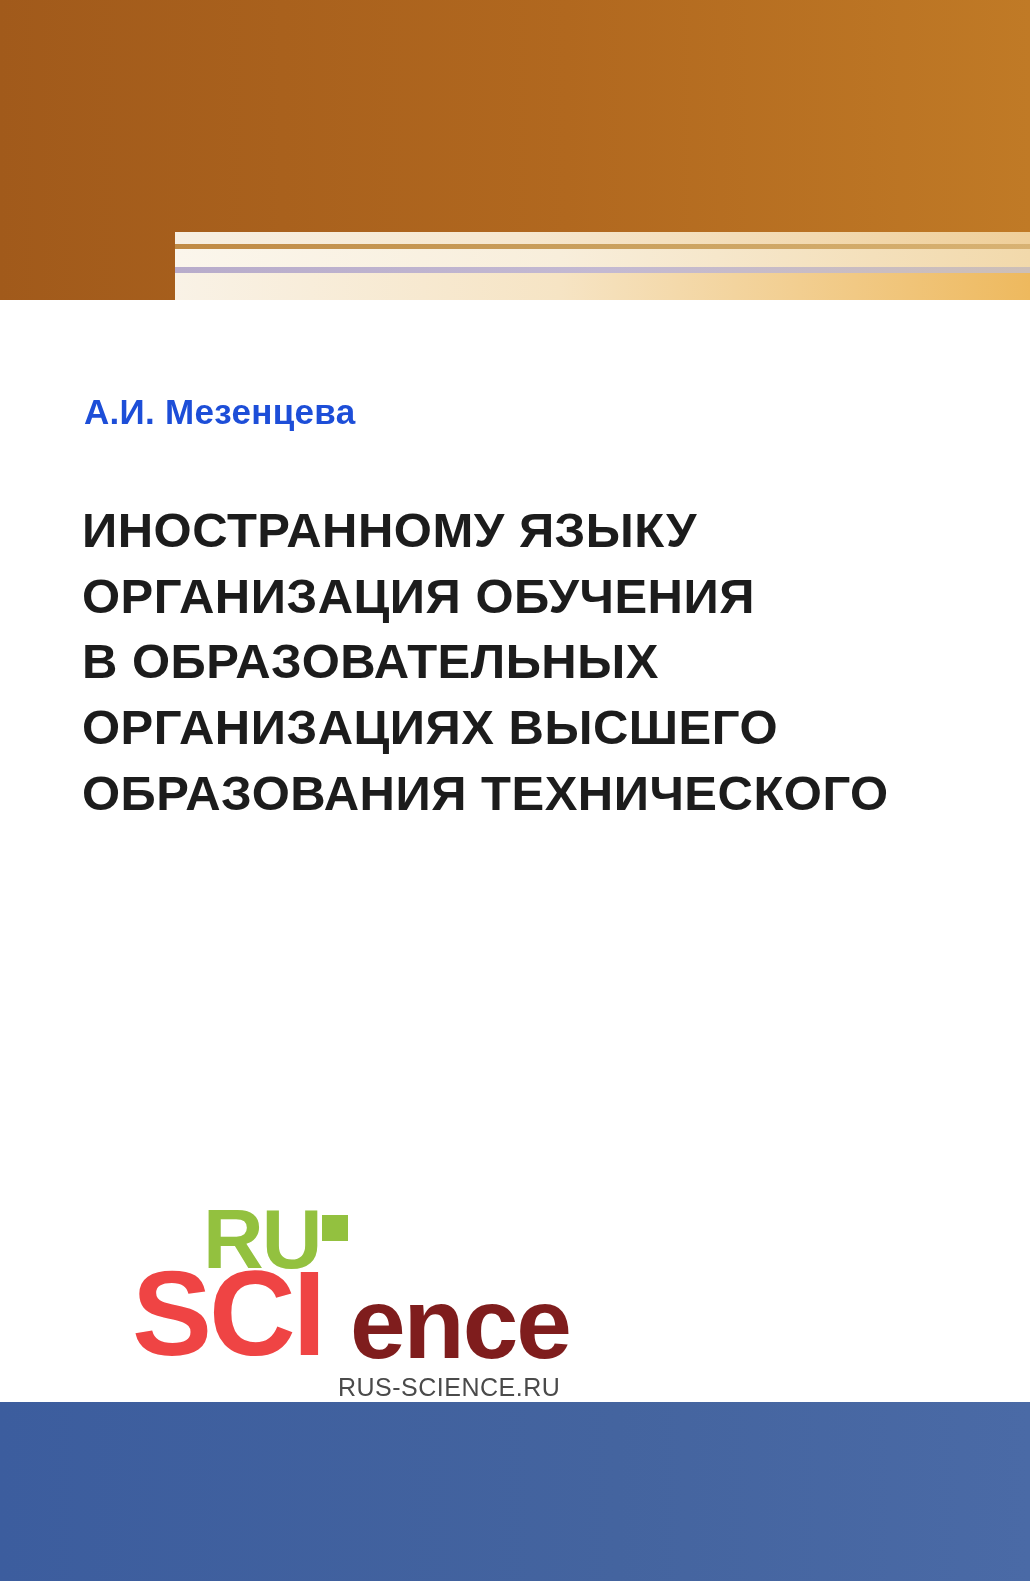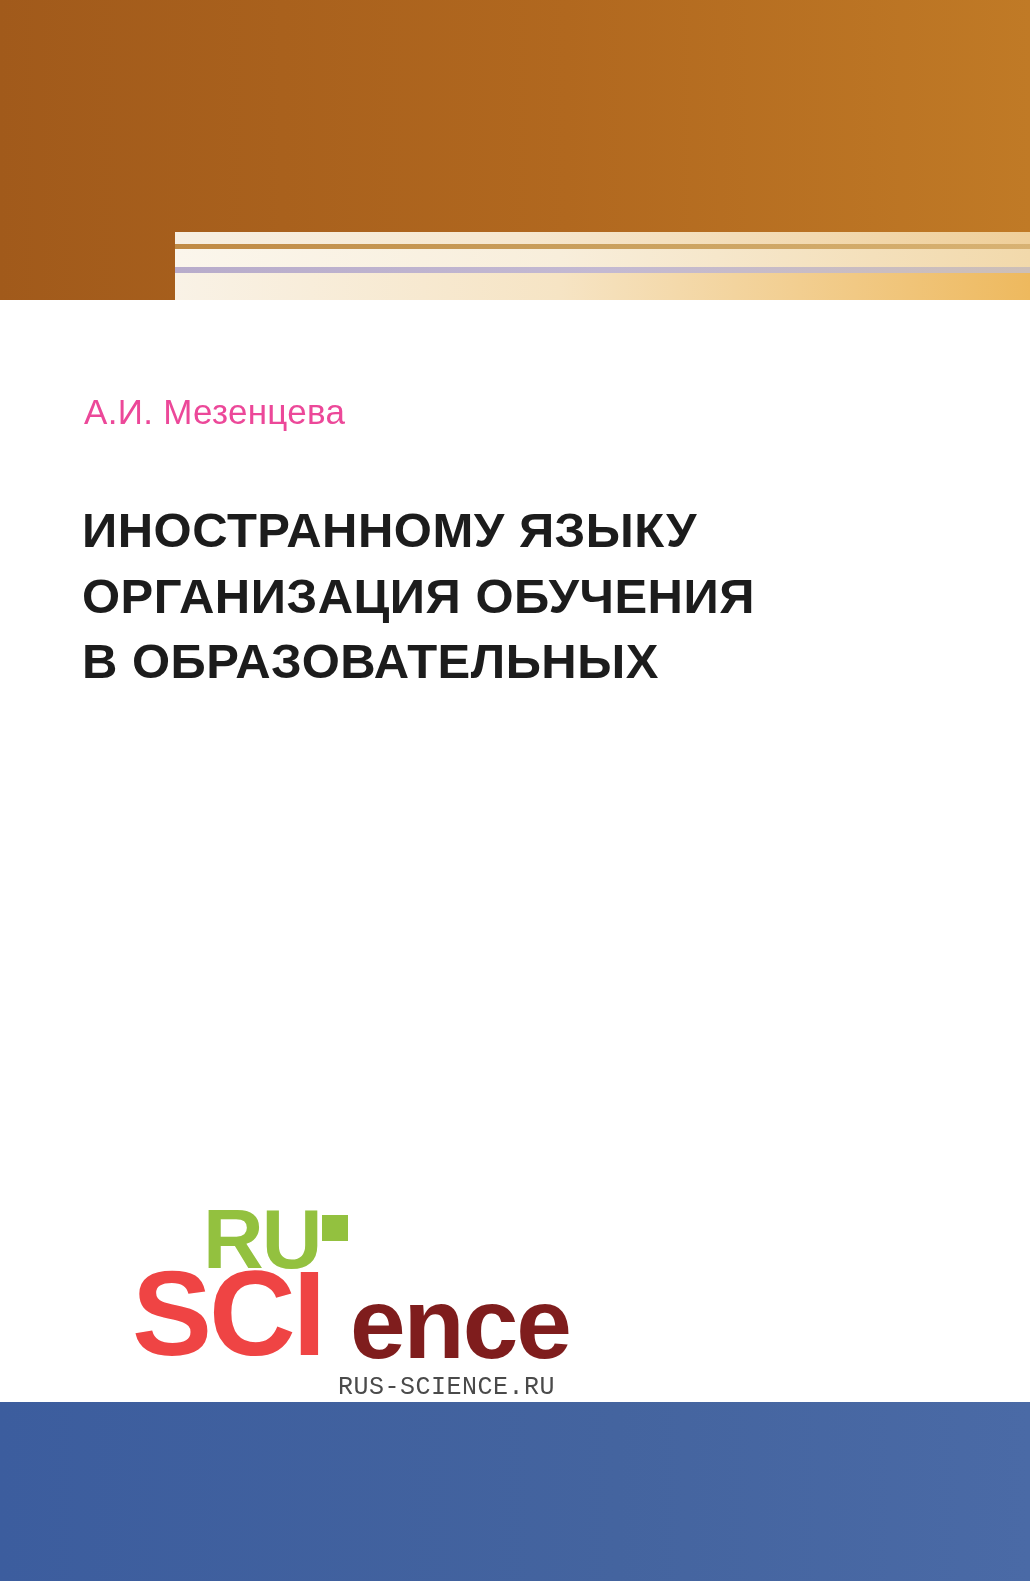--- a/index.html
+++ b/index.html
@@ -62,22 +62,22 @@
     height: 12px;
     background: #ffffff;
   }
 
   
   .author {
     position: absolute;
     left: 84px;
     top: 392px;
     font-size: 35px;
-    font-weight: 400;
-    color: #ec4899;
+    font-weight: 700;
+    color: #1d4ed8;
     letter-spacing: 0.3px;
   }
 
   
   .title {
     position: absolute;
     left: 82px;
     top: 498px;
     width: 880px;
     font-size: 49px;
@@ -147,21 +147,20 @@
     line-height: 1;
   }
   .logo-url {
     position: absolute;
     left: 228px;
     top: 178px;
     font-size: 25px;
     font-weight: 400;
     color: #4a4a4a;
     letter-spacing: 0.5px;
-    font-family: Liberation Mono, monospace;
   }
 
   
   .bottom-band {
     position: absolute;
     left: 0;
     top: 1402px;
     width: 1030px;
     height: 179px;
     background: #3a5a9b;
@@ -191,20 +190,22 @@
     </div>
   </div>
   <div class="white-gap"></div>
 
   <div class="author">А.И. Мезенцева</div>
 
   <div class="title">
     <span class="title-line">ИНОСТРАННОМУ ЯЗЫКУ</span>
     <span class="title-line">ОРГАНИЗАЦИЯ ОБУЧЕНИЯ</span>
     <span class="title-line">В ОБРАЗОВАТЕЛЬНЫХ</span>
+    <span class="title-line">ОРГАНИЗАЦИЯХ ВЫСШЕГО</span>
+    <span class="title-line">ОБРАЗОВАНИЯ ТЕХНИЧЕСКОГО</span>
   </div>
 
 
   <div class="logo">
     <div class="logo-ru">RU</div>
     <div class="logo-ru-square"></div>
     <div class="logo-sci">SCI</div>
     <div class="logo-ence">ence</div>
     <div class="logo-url">RUS-SCIENCE.RU</div>
   </div>

